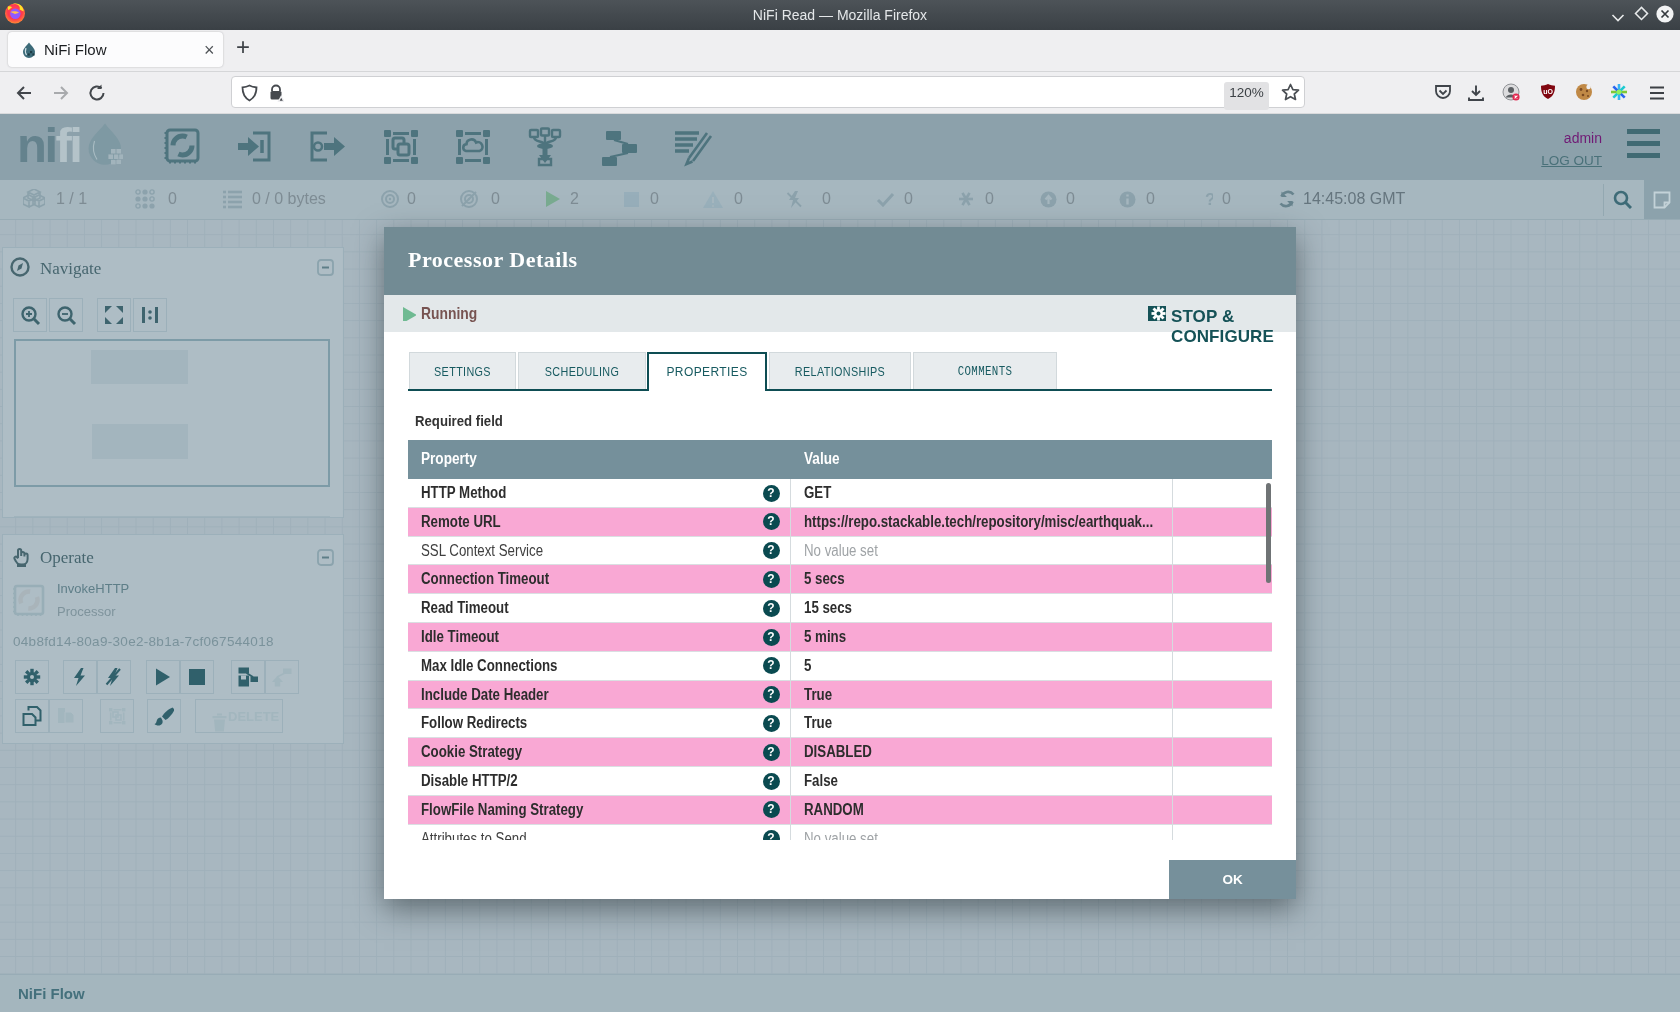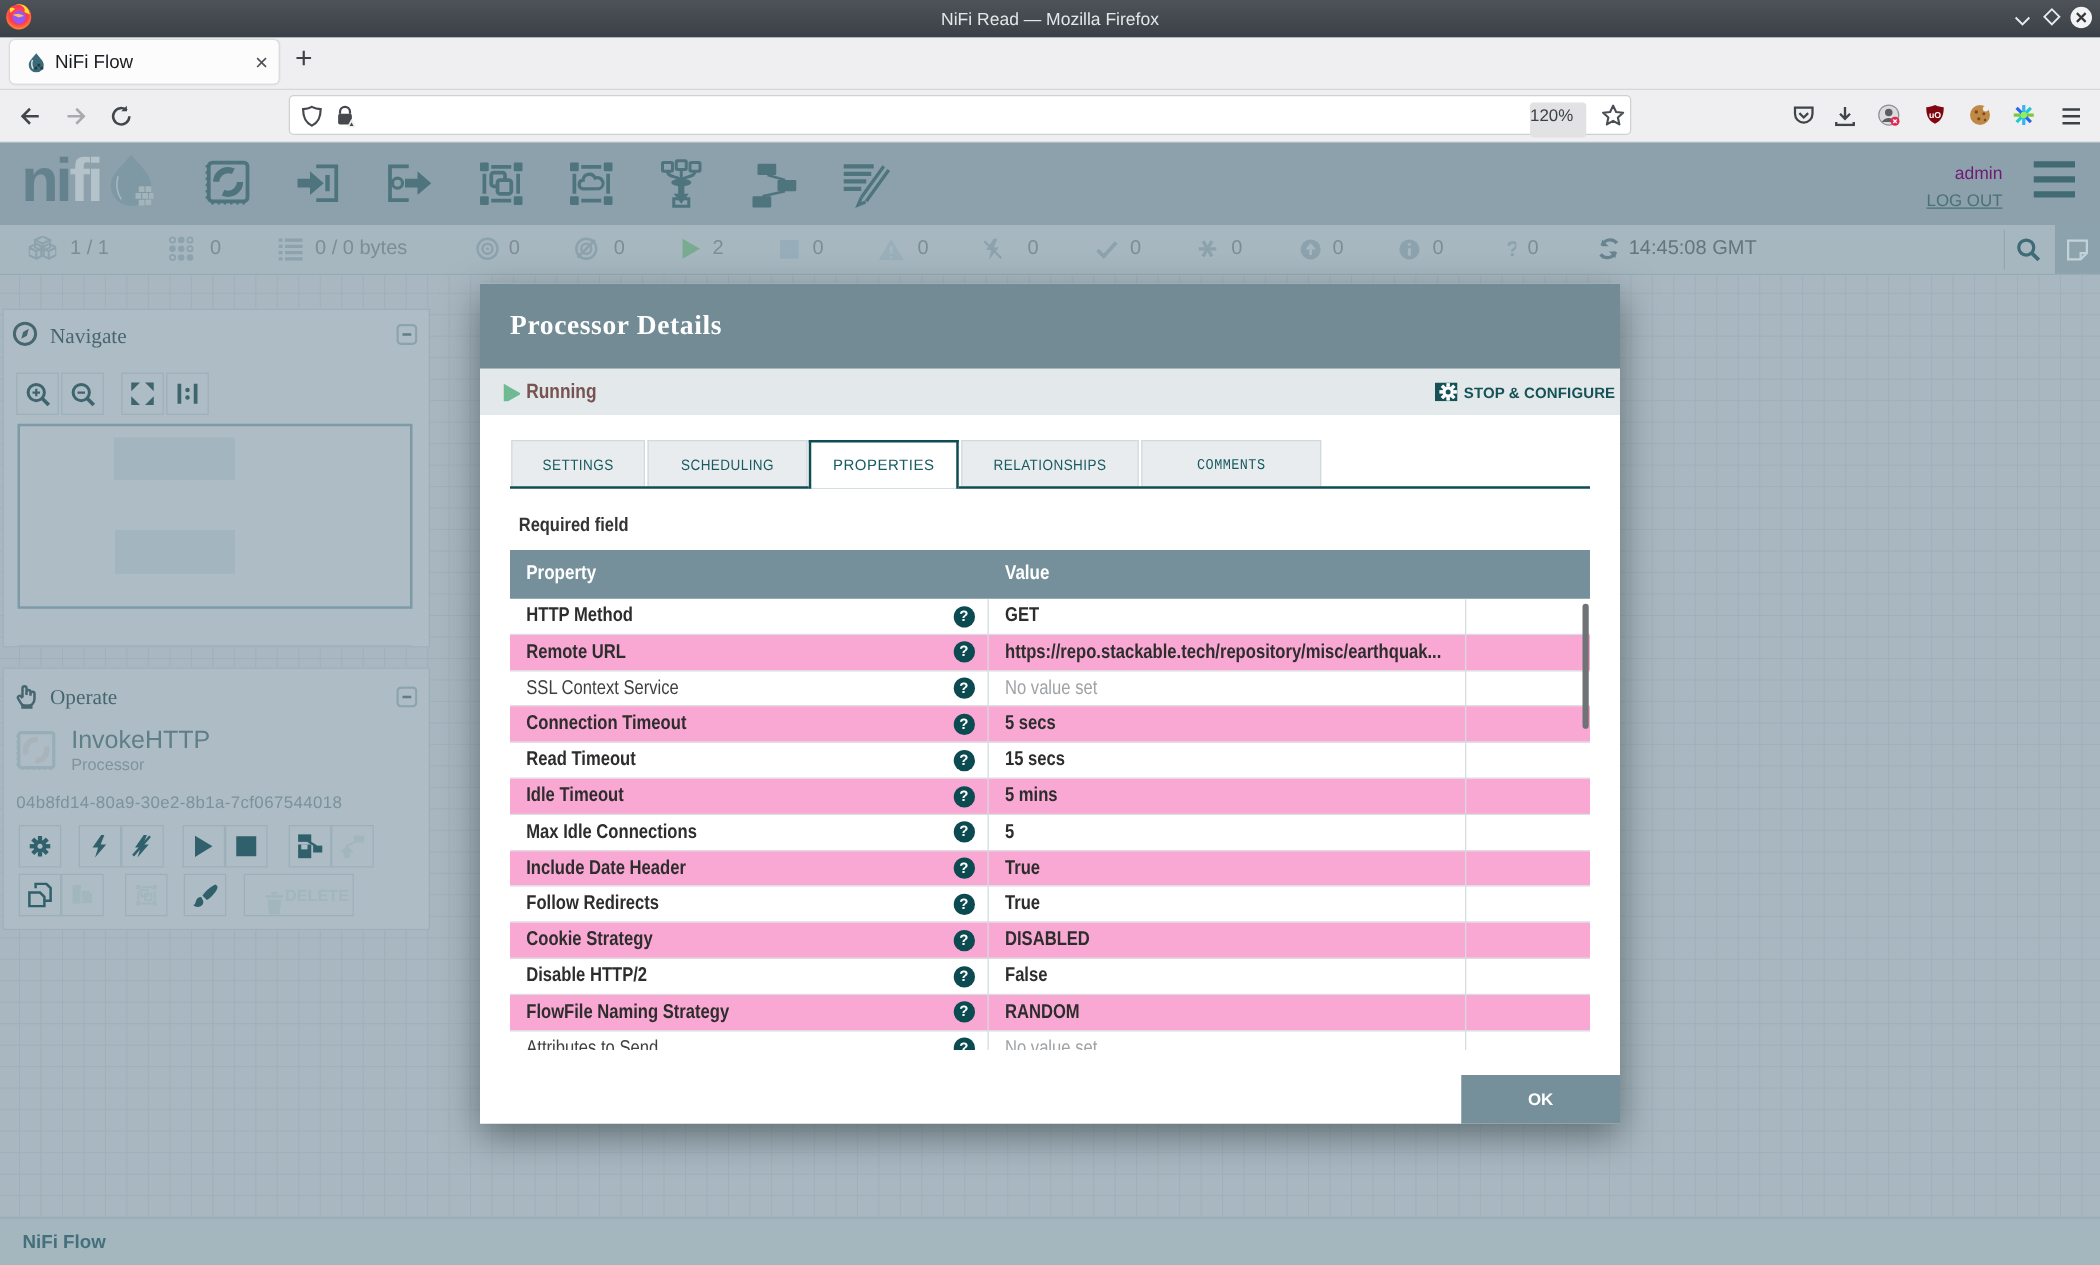--- a/index.html
+++ b/index.html
@@ -12,21 +12,21 @@
   #titletext { width:100%; top:7px; text-align:center; color:#e4e7e9; font-size:14px; }
   #tabbar { left:0; top:30px; width:1680px; height:42px; background:#efeff1; border-bottom:1px solid #d5d6d8; }
   #tab { left:8px; top:2px; width:215px; height:35px; background:#fcfcfd; border-radius:4px; box-shadow:0 0 2px rgba(0,0,0,0.25); }
   #tabtitle { left:36px; top:9px; font-size:15px; color:#1b1e21; }
   #tabclose { left:196px; top:8px; font-size:18px; color:#505458; }
   #tabplus { left:236px; top:3px; font-size:24px; color:#3e4247; font-weight:400; }
   #urlrow { left:0; top:72px; width:1680px; height:42px; background:#efeff1; border-bottom:1px solid #d9dadc; }
   #urlfield { left:231px; top:4px; width:1074px; height:32px; background:#fff; border:1px solid #cfd0d3; border-radius:4px; }
   #urltext { left:61px; top:8px; font-size:15px; color:#60646a; white-space:nowrap; }
   #urltext b { color:#1f2225; font-weight:700; }
-  #zoombadge { left:992px; top:5px; width:45px; height:28px; background:#e2e2e4; border-radius:3px; font-size:13.5px; color:#3c4145; text-align:left; line-height:21px; }
+  #zoombadge { left:992px; top:5px; width:45px; height:28px; background:#e2e2e4; border-radius:3px; font-size:13.5px; color:#3c4145; text-align:center; line-height:21px; }
 
   #nifihead { left:0; top:114px; width:1680px; height:66px; background:#8ca1ab; }
   #statsbar { left:0; top:180px; width:1680px; height:40px; background:#a6b7bf; border-bottom:1px solid #97abb4; }
   .sttext { position:absolute; top:10px; color:#7e8c94; font-size:16px; }
   #canvas { left:0; top:220px; width:1680px; height:792px;
     background-image: linear-gradient(#9fb0ba 1px, transparent 1px), linear-gradient(90deg, #9fb0ba 1px, transparent 1px);
     background-size:17.2px 17.2px; background-position:-2px -3px; background-color:#a8b7c0; }
   #footer { left:0; top:974px; width:1680px; height:38px; background:#a4b6be; border-top:1px solid #98acb6; }
   #footer div { left:18px; top:10px; font-size:15px; font-weight:700; color:#44707c; }
 
@@ -38,21 +38,21 @@
   #logotext { left:17px; top:7px; font-size:49px; font-weight:700; letter-spacing:-2.5px; color:#64828d; line-height:49px; }
   #logotext span { color:#b4c3c9; }
   #admintext { top:16px; right:78px; font-size:14px; color:#701a75; }
   #logouttext { top:39px; right:78px; font-size:13.5px; color:#4a7179; text-decoration:underline; }
 
   #modal { left:384px; top:227px; width:912px; height:672px; background:#fff; box-shadow:0 10px 28px rgba(35,45,50,0.55); }
   #mhead { left:0; top:0; width:912px; height:68px; background:#728b94; }
   #mtitle { left:24px; top:20px; font-family:"Liberation Serif", serif; font-weight:700; font-size:22px; color:#fff; letter-spacing:0.5px; }
   #mstatus { left:0; top:68px; width:912px; height:37px; background:#e3e8ea; }
   #running { left:37px; top:9px; font-size:16.5px; font-weight:700; color:#775351; transform:scaleX(0.84); transform-origin:0 0; }
-  #stopcfg { left:787px; top:12px; font-size:12px; font-weight:700; color:#155257; letter-spacing:0.1px; }
+  #stopcfg { left:787px; top:12px; font-size:17px; font-weight:700; color:#155257; letter-spacing:0.1px; }
   .tab { position:absolute; top:125px; height:36.5px; background:#e8ecee; border:1px solid #d2d9dc; border-bottom:none;
     font-size:12px; font-weight:500; color:#175a60; text-align:center; letter-spacing:0.4px; }
   .tab span { display:block; margin-top:12px; transform:scaleX(0.9); }
   #seltab { left:263px; top:125px; width:120px; height:38.5px; background:#fff; border:2px solid #0e4d53; border-bottom:none; z-index:3;
     font-size:12px; font-weight:500; color:#175a60; text-align:center; letter-spacing:0.4px; }
   .tabline { position:absolute; top:161.5px; height:2px; background:#0e4d53; z-index:2; }
   #reqfield { left:31px; top:185px; font-size:15.5px; font-weight:700; color:#333; transform:scaleX(0.85); transform-origin:0 0; }
   #ptable { left:23.5px; top:213px; width:864.5px; height:399.5px; overflow:hidden; }
   #pthead { position:absolute; left:0; top:0; width:864.5px; height:39px; background:#75909b; }
   #pthead div { position:absolute; top:10px; color:#fff; font-size:16px; font-weight:700; transform:scaleX(0.85); transform-origin:0 0; }
@@ -476,21 +476,21 @@
 <div class="abs" style="left:9px;top:49px;"><svg width="34" height="33" viewBox="0 0 34 33" style="">
           <g fill="none" stroke="#98aeb7" stroke-width="2.6">
 <rect x="3" y="2" width="28" height="28" rx="2"></rect>
 <circle cx="17" cy="16" r="8.5" stroke-width="4.5" stroke="#a9b4ba" stroke-dasharray="18 9" stroke-dashoffset="4"></circle>
 </g>
 <g stroke="#98aeb7" stroke-width="1.6">
 <path d="M3 5 l-2 0 M3 9.5 l-2 0 M3 14 l-2 0 M3 18.5 l-2 0 M3 23 l-2 0 M3 27.5 l-2 0"></path>
 <path d="M6 30 l0 2 M10.5 30 l0 2 M15 30 l0 2 M19.5 30 l0 2 M24 30 l0 2 M28.5 30 l0 2"></path>
 </g>
         </svg></div>
-<div class="abs" style="left:54px;top:46px;font-size:20px;color:#5e7e88;">InvokeHTTP</div>
+<div class="abs" style="left:54px;top:46px;font-size:13px;color:#5e7e88;">InvokeHTTP</div>
 <div class="abs" style="left:54px;top:69px;font-size:13px;color:#7e939c;">Processor</div>
 <div class="abs" style="left:10px;top:99px;font-size:13.5px;color:#7a929b;letter-spacing:0.3px;">04b8fd14-80a9-30e2-8b1a-7cf067544018</div>
 <div class="pbtn" style="left:12px;top:125px;">
         <svg width="20" height="20" viewBox="0 0 20 20" style="">
           <circle cx="10" cy="10" r="5.2" fill="#30606b"></circle>
           <circle cx="10" cy="10" r="2" fill="#aebdc5"></circle>
           <rect x="14.8" y="8.3" width="3.4" height="3.4" fill="#30606b" transform="rotate(0 16.5 10.0)"></rect>
           <rect x="12.9" y="12.9" width="3.4" height="3.4" fill="#30606b" transform="rotate(45 14.6 14.6)"></rect>
           <rect x="8.3" y="14.8" width="3.4" height="3.4" fill="#30606b" transform="rotate(90 10.0 16.5)"></rect>
           <rect x="3.7" y="12.9" width="3.4" height="3.4" fill="#30606b" transform="rotate(135 5.4 14.6)"></rect>

